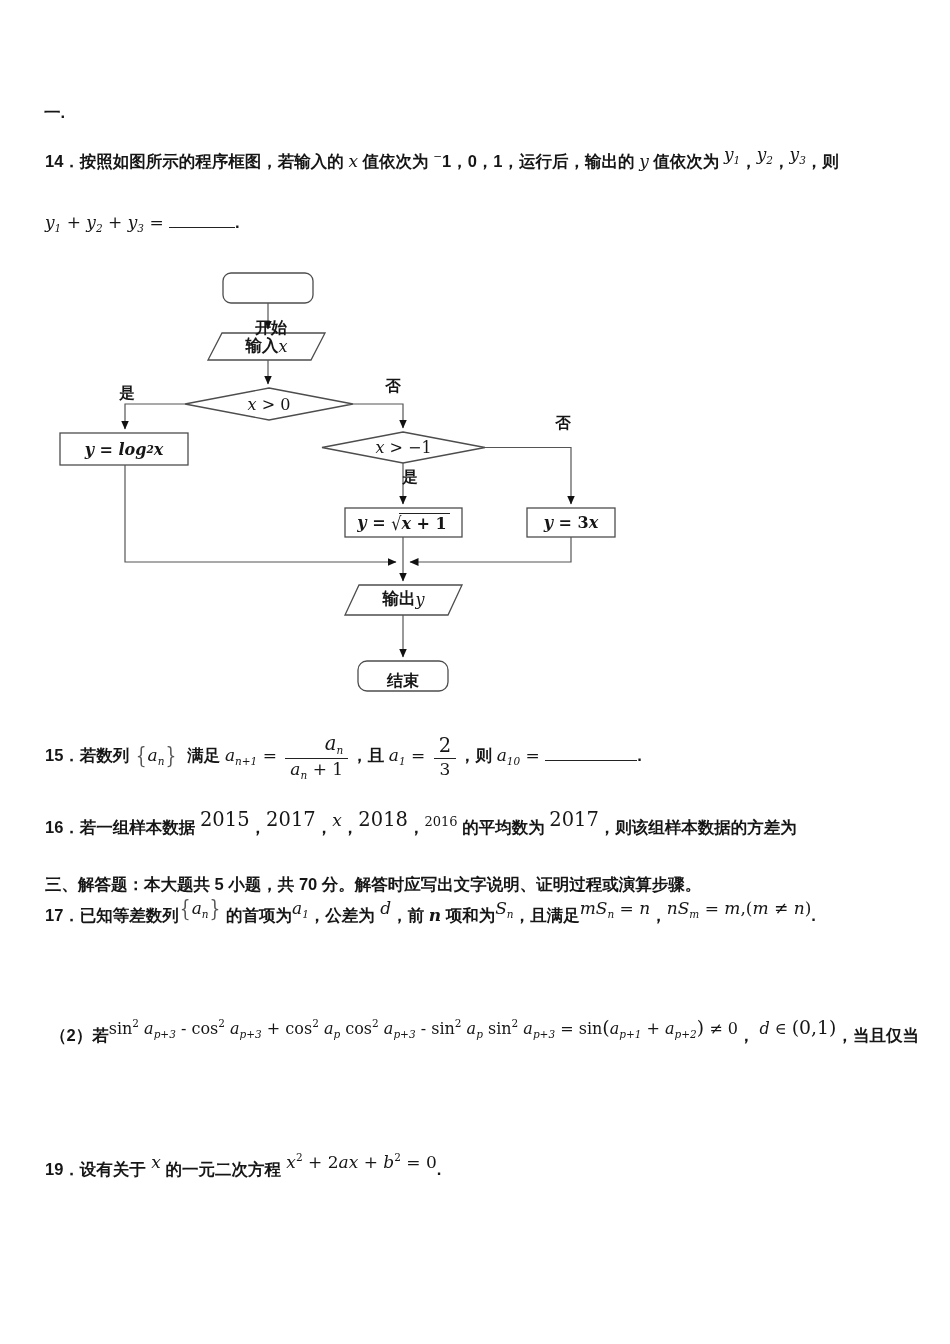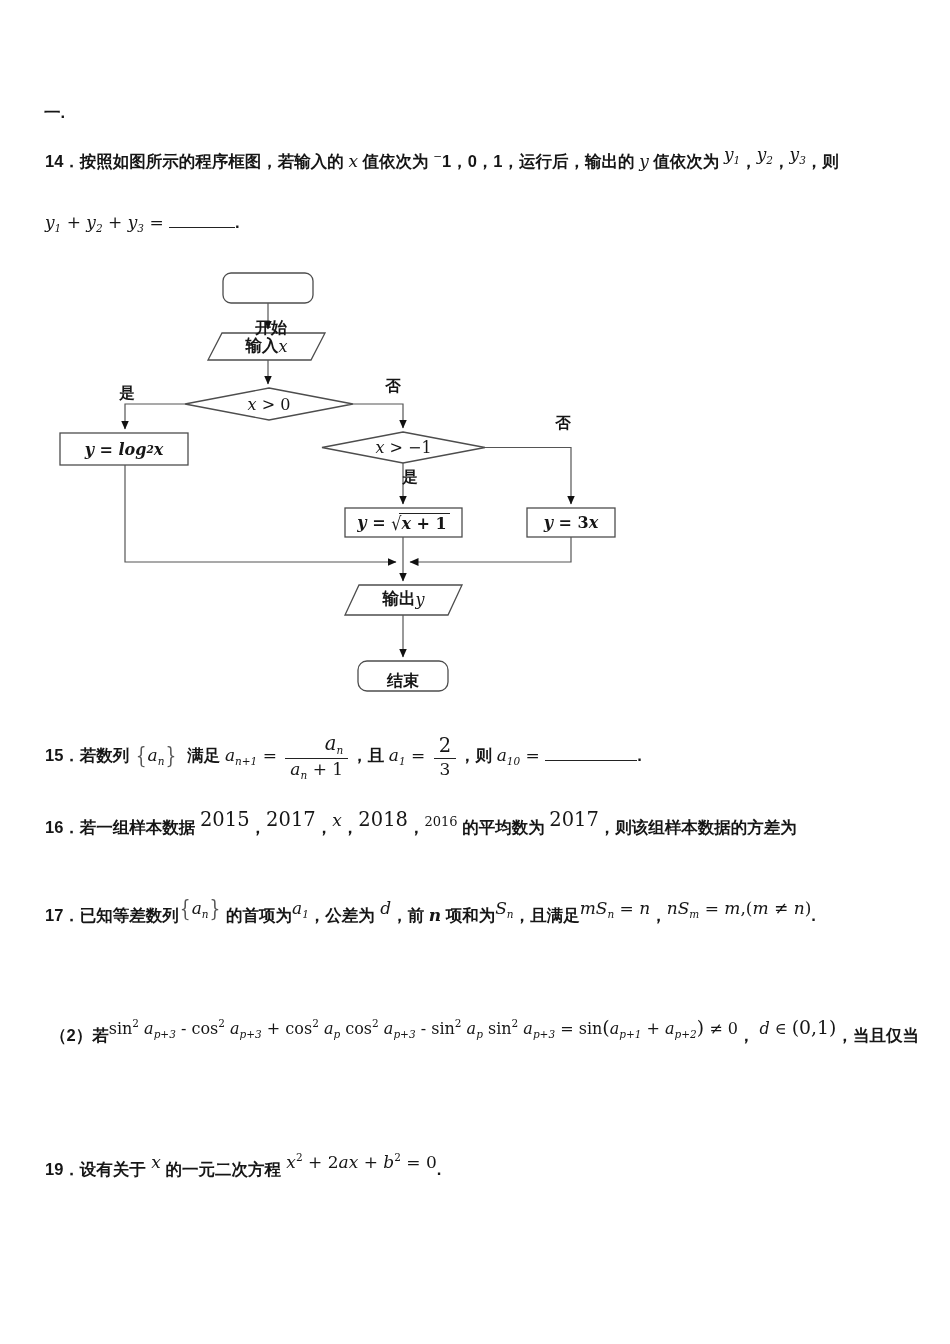--- a/index.html
+++ b/index.html
@@ -90,19 +90,20 @@
     <div class="fc-lbl" style="left:295px; top:243px; width:117px; height:29px;"><span class="mi b">y</span><span class="b"> = </span><span class="sqrt"><span class="rad">√</span><span class="radx"><span class="mi b">x</span><span class="b"> + 1</span></span></span></div>
     <div class="fc-lbl" style="left:477px; top:243px; width:88px;  height:29px;"><span class="mi b">y</span><span class="b"> = 3</span><span class="mi b">x</span></div>
     <div class="fc-lbl" style="left:295px; top:319px; width:117px; height:30px;"><span class="cn">输出</span><span class="mi">y</span></div>
     <div class="fc-lbl cn" style="left:308px; top:396px; width:90px;  height:40px;">结束</div>
   </div>
 
   <div class="line fm" style="left:45px; top:733px; line-height:44px;"><span class="cn">15．若数列</span><span class="br"> {</span><span class="mi">a</span><sub>n</sub><span class="br">} </span><span class="cn"> 满足 </span><span class="mi">a</span><sub>n+1</sub><span> = </span><span class="frac"><span class="num"><span class="mi">a</span><sub>n</sub></span><span class="den"><span class="mi">a</span><sub>n</sub><span> + 1</span></span></span><span class="cn">，且 </span><span class="mi">a</span><sub>1</sub><span> = </span><span class="frac"><span class="num"><span>2</span></span><span class="den"><span>3</span></span></span><span class="cn">，则 </span><span class="mi">a</span><sub>10</sub><span> = </span><span class="blank w90"></span><span class="cn">.</span></div>
 
   <div class="line fm" style="left:45px; top:812px;"><span class="cn">16．若一组样本数据 </span><span class="num raised">2015</span><span class="cn">，</span><span class="num raised">2017</span><span class="cn">，</span><span class="mi raised">x</span><span class="cn">，</span><span class="num raised">2018</span><span class="cn">，</span><span class="num sm raised">2016</span><span class="cn"> 的平均数为 </span><span class="num raised">2017</span><span class="cn">，则该组样本数据的方差为</span></div>
 
+  <div class="line cn" style="left:45px; top:869px;">三、解答题：本大题共 5 小题，共 70 分。解答时应写出文字说明、证明过程或演算步骤。</div>
 
   <div class="line fm" style="left:45px; top:900px;"><span class="cn">17．已知等差数列</span><span class="raised"><span class="br">{</span><span class="mi">a</span><sub>n</sub><span class="br">}</span></span><span class="cn"> 的首项为</span><span class="raised"><span class="mi">a</span><sub>1</sub></span><span class="cn">，公差为</span><span class="raised"><span class="mi"> d</span></span><span class="cn">，前 </span><span class="mi b">n</span><span class="cn"> 项和为</span><span class="raised"><span class="mi">S</span><sub>n</sub></span><span class="cn">，且满足</span><span class="raised"><span class="mi">mS</span><sub>n</sub><span> = </span><span class="mi">n</span></span><span class="cn">，</span><span class="raised"><span class="mi">nS</span><sub>m</sub><span> = </span><span class="mi">m</span><span>,(</span><span class="mi">m</span><span> ≠ </span><span class="mi">n</span><span>)</span></span><span class="cn">.</span></div>
   <div class="line fm" style="left:50px; top:1015px; font-size:16px;"><span class="cn">（2）若</span><span class="raised"><span>sin</span><sup>2</sup><span class="mi"> a</span><sub>p+3</sub><span> - </span><span>cos</span><sup>2</sup><span class="mi"> a</span><sub>p+3</sub><span> + </span><span>cos</span><sup>2</sup><span class="mi"> a</span><sub>p</sub><span> cos</span><sup>2</sup><span class="mi"> a</span><sub>p+3</sub><span> - </span><span>sin</span><sup>2</sup><span class="mi"> a</span><sub>p</sub><span> sin</span><sup>2</sup><span class="mi"> a</span><sub>p+3</sub><span> = sin</span><span class="big">(</span><span class="mi">a</span><sub>p+1</sub><span> + </span><span class="mi">a</span><sub>p+2</sub><span class="big">)</span><span> ≠ 0</span></span><span class="cn">，</span><span class="raised"><span class="mi"> d</span><span> ∈ </span><span class="big">(0,1)</span></span><span class="cn">，当且仅当</span></div>
 
   <div class="line fm" style="left:45px; top:1149px;"><span class="cn">19．设有关于</span><span class="raised"><span class="mi"> x</span></span><span class="cn"> 的一元二次方程</span><span class="raised"><span class="mi"> x</span><sup>2</sup><span> + 2</span><span class="mi">ax</span><span> + </span><span class="mi">b</span><sup>2</sup><span> = 0</span></span><span class="cn">.</span></div>
 
 </div>
 
 </body></html>

